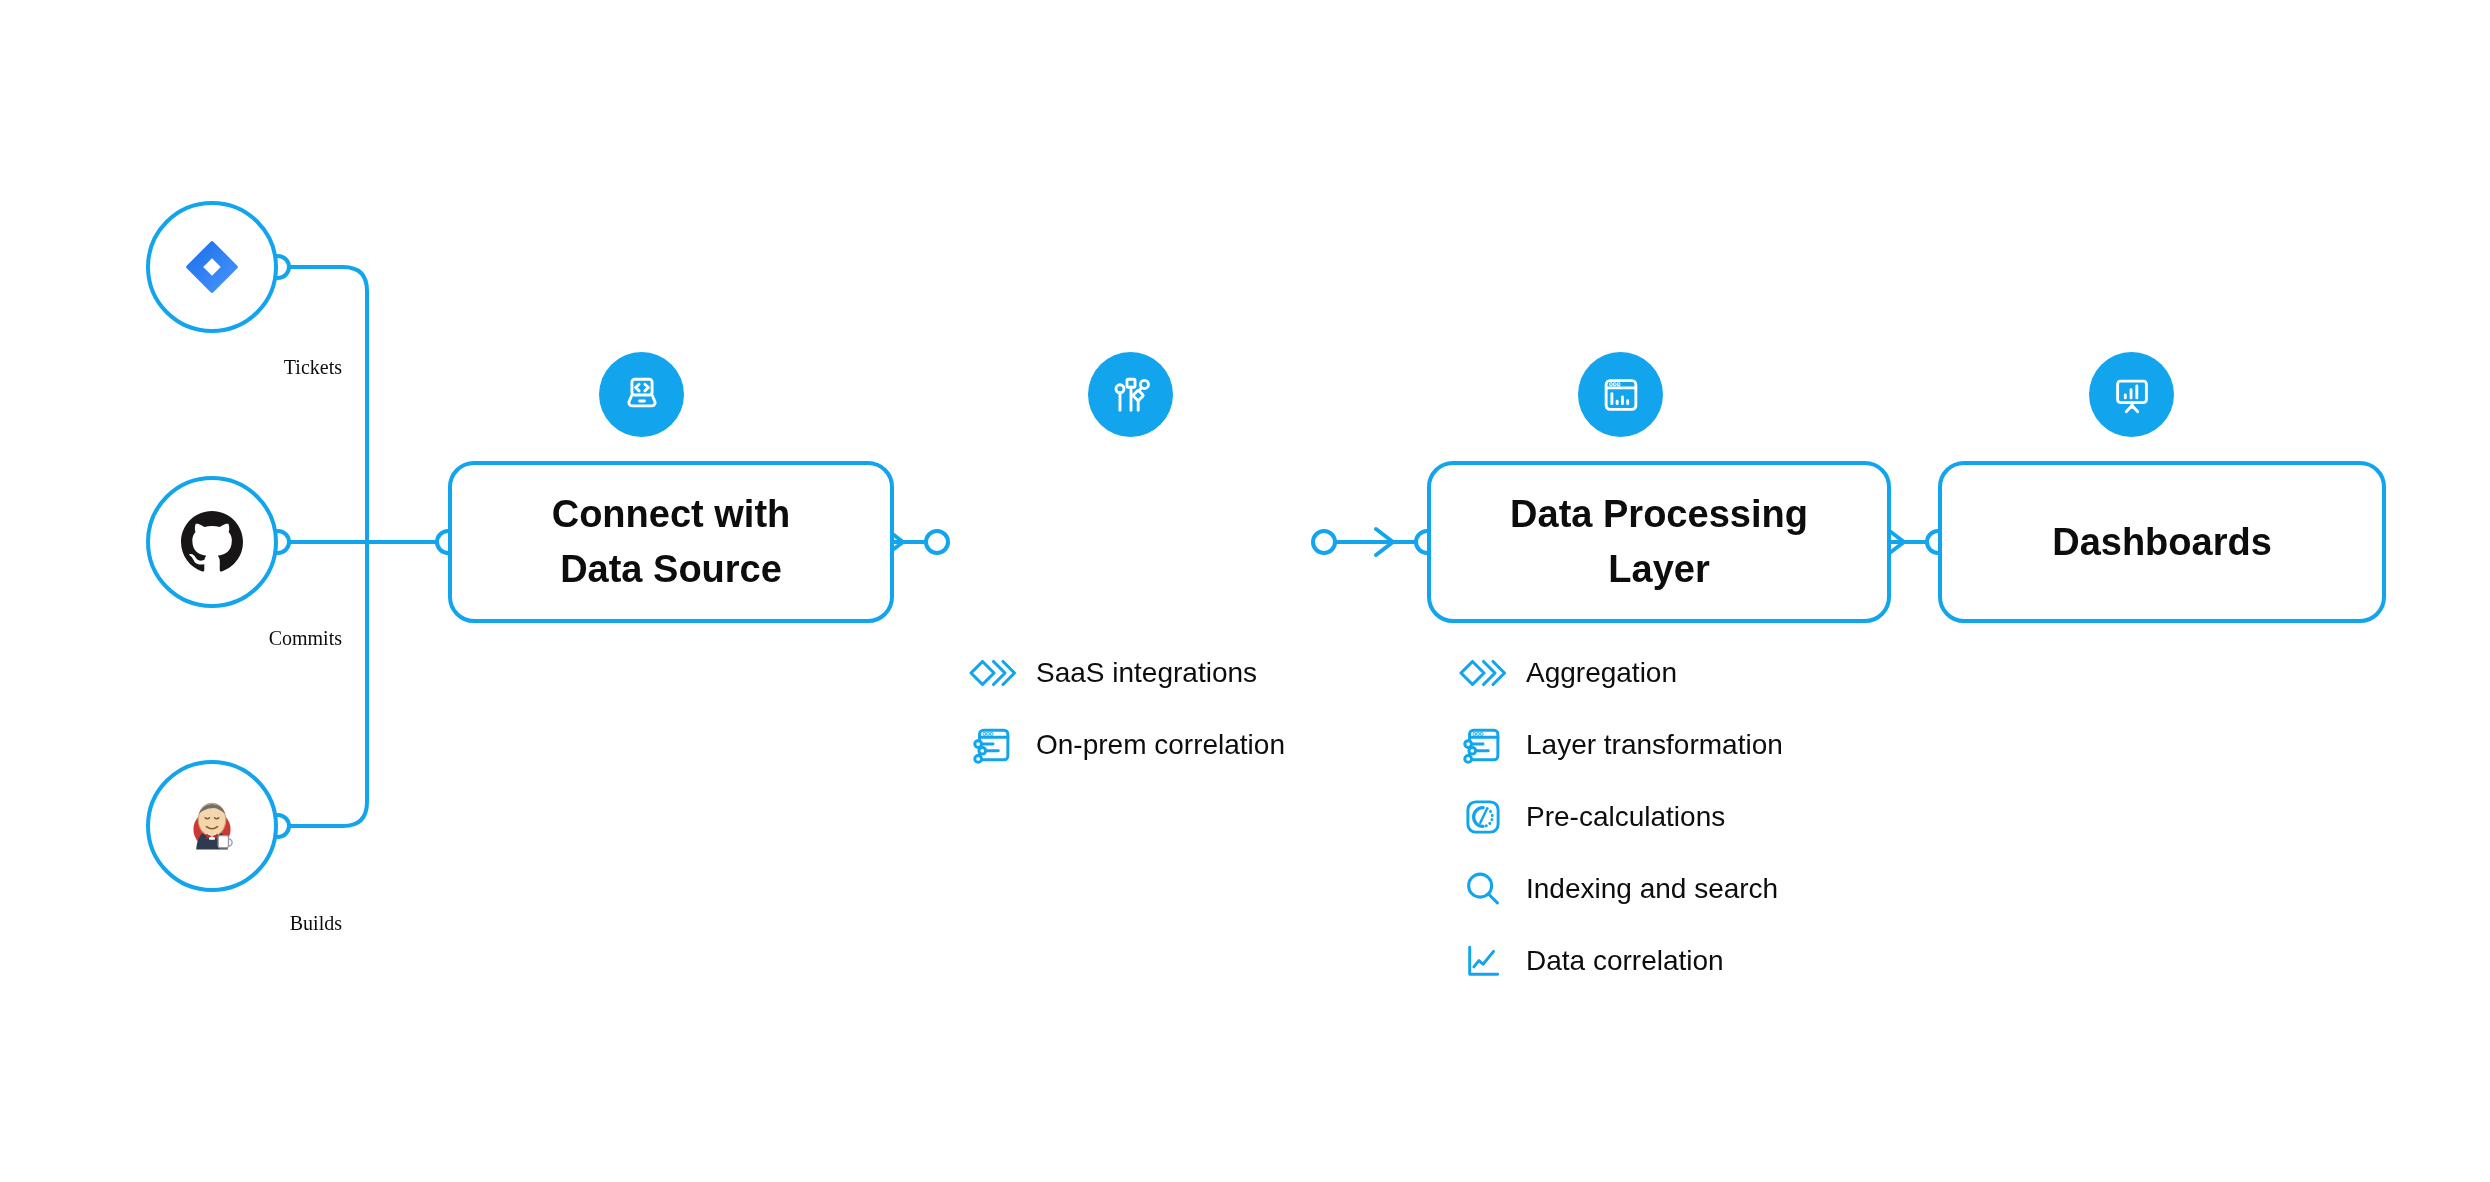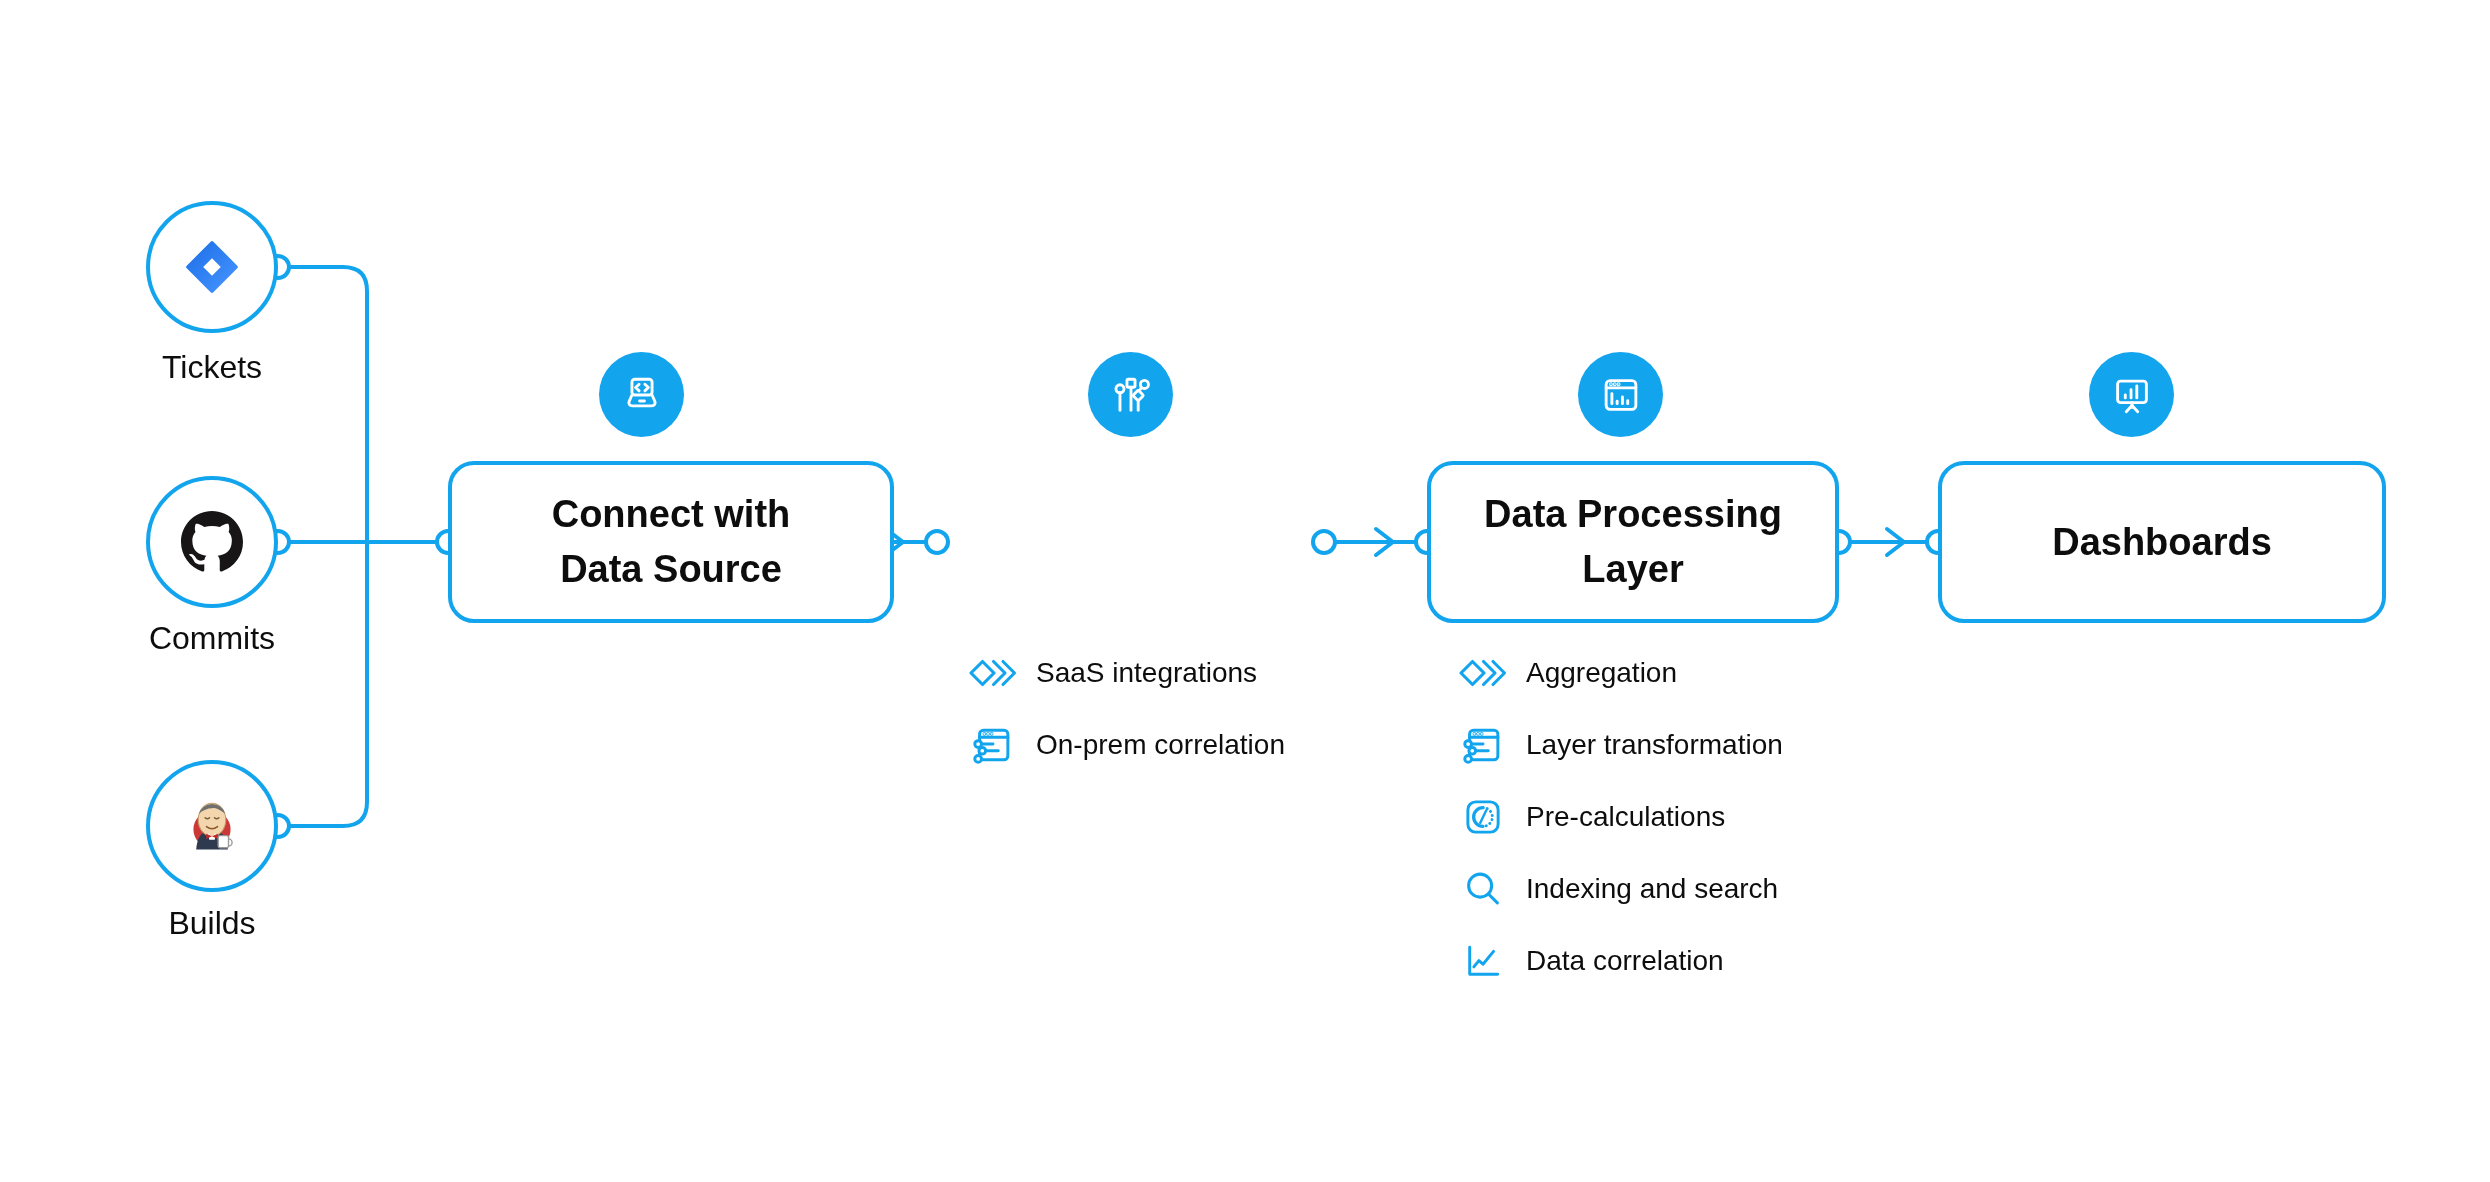--- a/index.html
+++ b/index.html
@@ -12,22 +12,22 @@
   .wires{position:absolute;left:0;top:0}
   .wire{fill:none;stroke:var(--accent,#13a4ee);stroke-width:4;stroke-linecap:round;stroke-linejoin:round}
   .node{fill:#fff;stroke:var(--accent,#13a4ee);stroke-width:4}
 
   .source-circle{
     position:absolute;width:132px;height:132px;box-sizing:border-box;
     border:4px solid var(--accent,#13a4ee);border-radius:50%;background:#fff;
     display:flex;align-items:center;justify-content:center;
   }
   .source-label{
-    position:absolute;width:260px;text-align:center;
-    font-family:Liberation Sans, sans-serif;font-size:32px;line-height:36px;
+    position:absolute;width:260px;text-align:right;
+    font-family:Liberation Serif, serif;font-size:20px;line-height:36px;
   }
 
   .stage-box{
     position:absolute;height:162px;box-sizing:border-box;background:#fff;
     border:4px solid var(--accent,#13a4ee);border-radius:26px;
     display:flex;align-items:center;justify-content:center;text-align:center;
   }
   .stage-title{font-weight:bold;font-size:38px;line-height:55px}
 
   .badge{
@@ -146,21 +146,21 @@
       <path d="M29 27 V14.5"></path>
       <path d="M24 32 V37"></path>
       <path d="M24 35 L18 41.5"></path>
       <path d="M24 35 L30 41.5"></path>
     </svg>
   </div>
 
   <div class="stage-box" style="left:448px;top:461px;width:446px">
     <span class="stage-title" style="max-width:300px">Connect with Data Source</span>
   </div>
-  <div class="stage-box" style="left:1427px;top:461px;width:412px">
+  <div class="stage-box" style="left:1427px;top:461px;width:464px">
     <span class="stage-title" style="max-width:340px">Data Processing Layer</span>
   </div>
   <div class="stage-box" style="left:1938px;top:461px;width:448px">
     <span class="stage-title" style="max-width:360px">Dashboards</span>
   </div>
 
   <div class="feature-list" style="left:968px;top:637px">
     <div class="feature">
       <span class="f-icon">
         <svg width="48" height="48" viewBox="0 0 48 48" fill="none" stroke="currentColor" stroke-width="3.1" stroke-linecap="round" stroke-linejoin="round">

